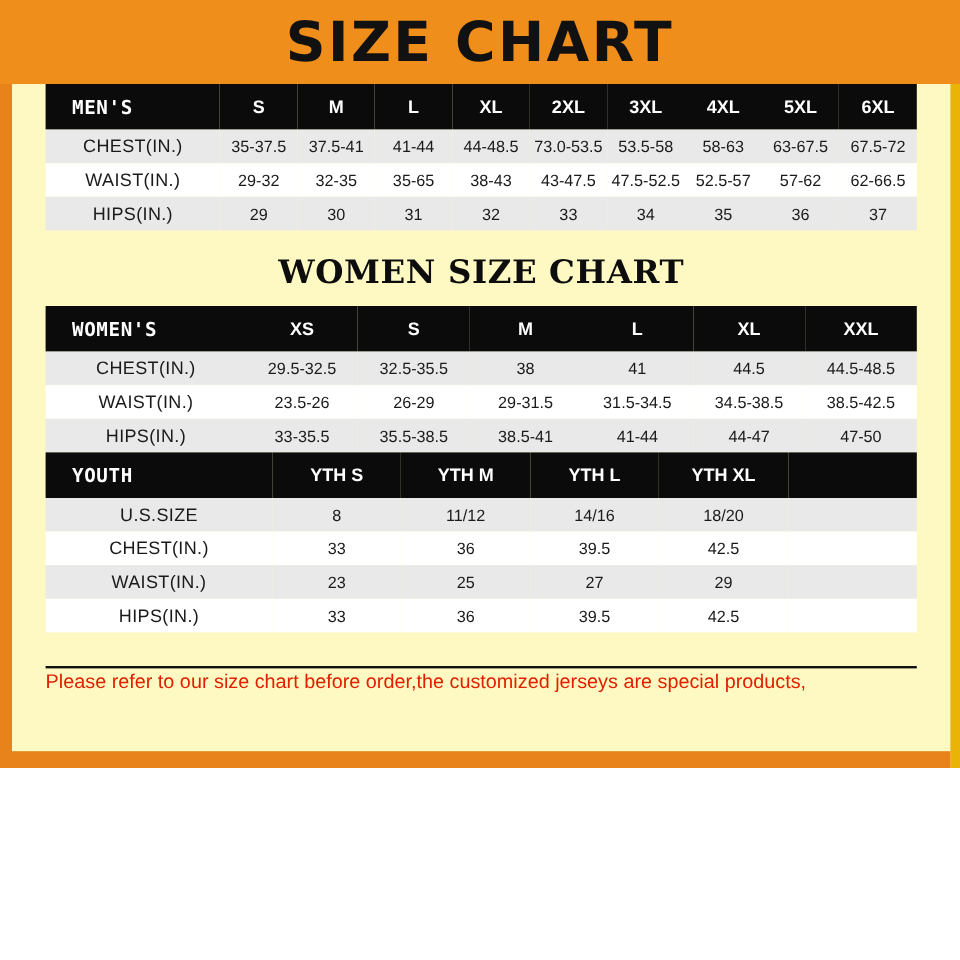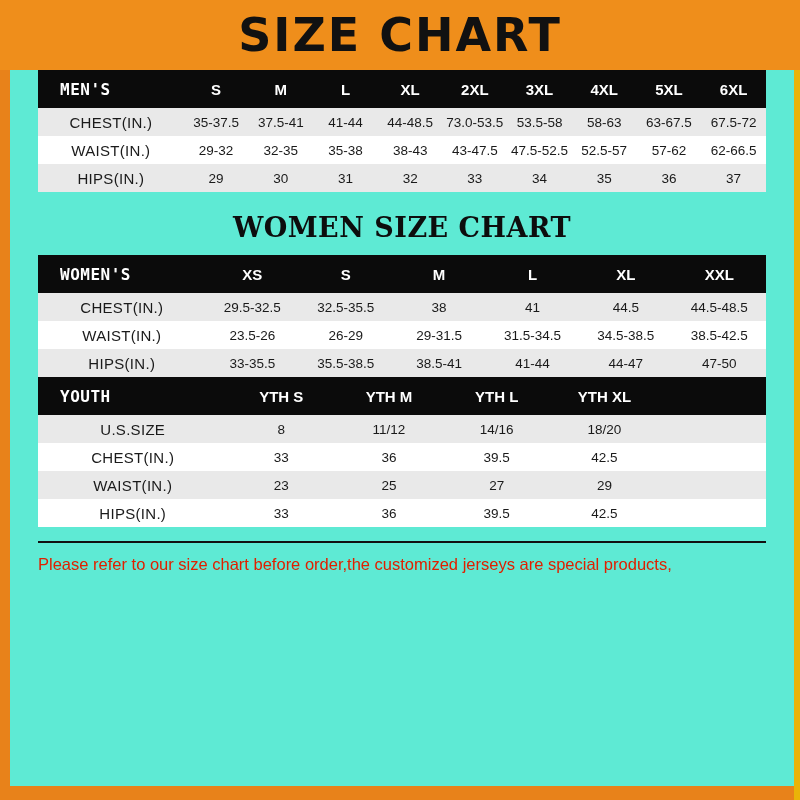--- a/index.html
+++ b/index.html
@@ -8,26 +8,26 @@
   }
   body {
     width: 800px;
     height: 800px;
     background: #ffffff;
     font-family: "Liberation Sans", sans-serif;
     overflow: hidden;
   }
   .page {
     width: 800px;
-    height: 800px;
+    height: 640px;
     position: relative;
-    background: #5eead4;
+    background: #fef9c3;
     box-sizing: border-box;
     border-left: 10px solid #e8821a;
-    border-right: 6px solid #eab308;
+    border-right: 8px solid #eab308;
   }
   .banner {
     background: #ef8e1b;
     height: 70px;
     display: flex;
     align-items: center;
     justify-content: center;
     margin-left: -10px;
     margin-right: -10px;
     width: 800px;
@@ -91,23 +91,23 @@
     font-family: "Liberation Sans", sans-serif;
     font-size: 15px;
     letter-spacing: 0.3px;
     text-align: center;
   }
   .men-col0   { width: 17%; }
   .women-col0 { width: 20%; }
   .youth-col0 { width: 23%; }
 
   .footer-note {
-    margin-top: 14px;
+    margin-top: 28px;
     border-top: 2px solid #111111;
-    padding-top: 10px;
+    padding-top: 0;
     color: #e02000;
     font-size: 16.5px;
     line-height: 1.45;
     font-family: "Liberation Sans", sans-serif;
     text-align: left;
   }
   .footer-bar {
     position: absolute;
     left: 0; right: 0; bottom: 0;
     height: 14px;
@@ -150,21 +150,21 @@
           <td>73.0-53.5</td>
           <td>53.5-58</td>
           <td>58-63</td>
           <td>63-67.5</td>
           <td>67.5-72</td>
         </tr>
         <tr class="row-white">
           <td class="label-cell men-col0">WAIST(IN.)</td>
           <td>29-32</td>
           <td>32-35</td>
-          <td>35-38</td>
+          <td>35-65</td>
           <td>38-43</td>
           <td>43-47.5</td>
           <td>47.5-52.5</td>
           <td>52.5-57</td>
           <td>57-62</td>
           <td>62-66.5</td>
         </tr>
         <tr class="row-light">
           <td class="label-cell men-col0">HIPS(IN.)</td>
           <td>29</td>

